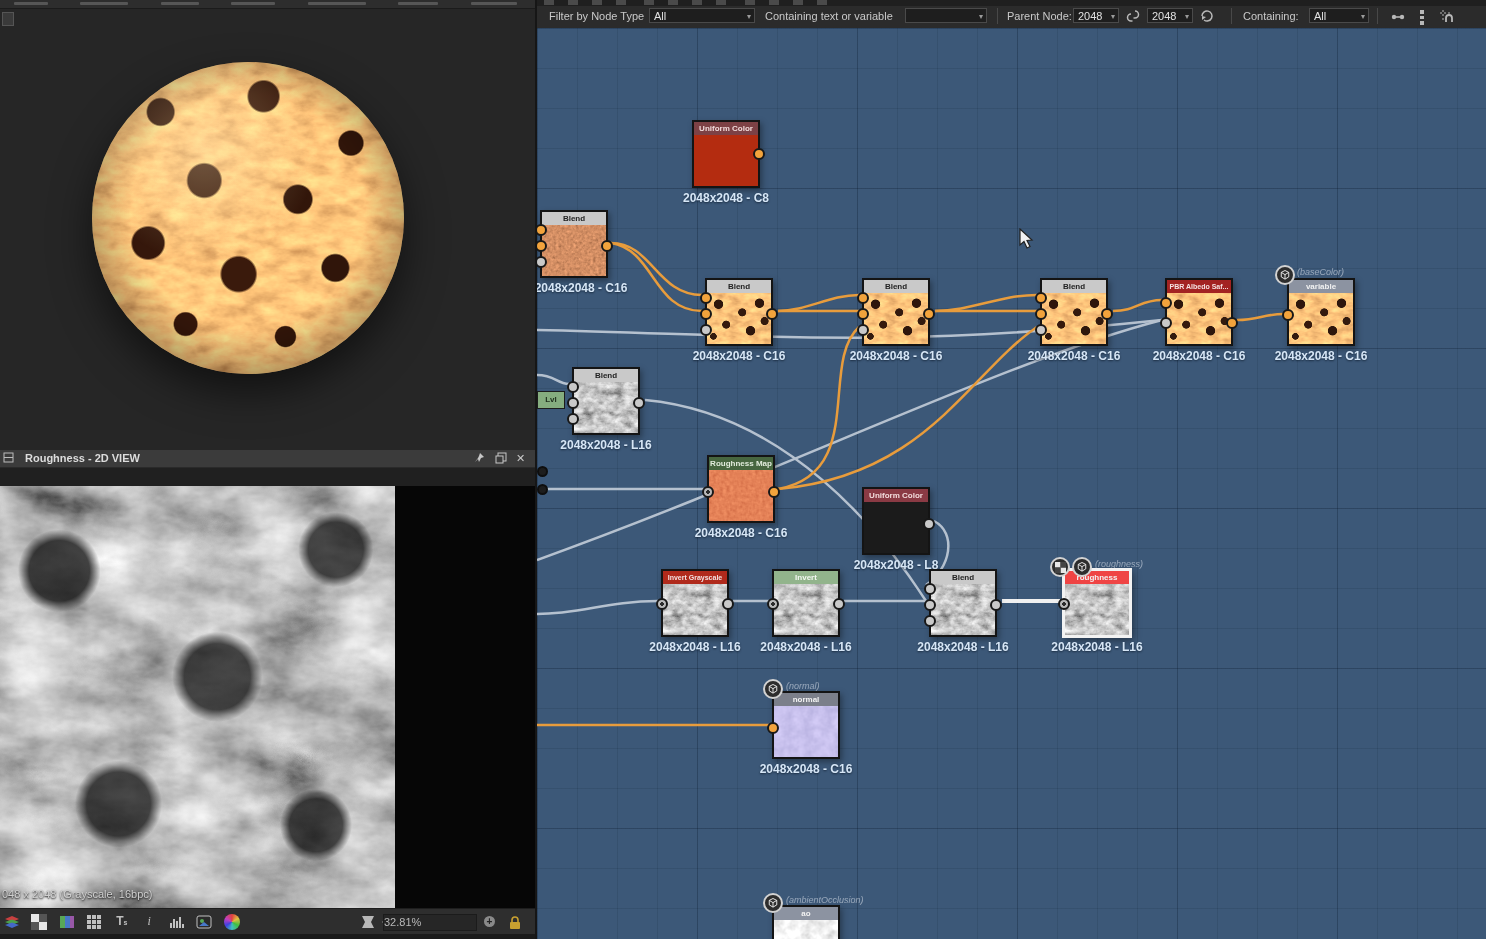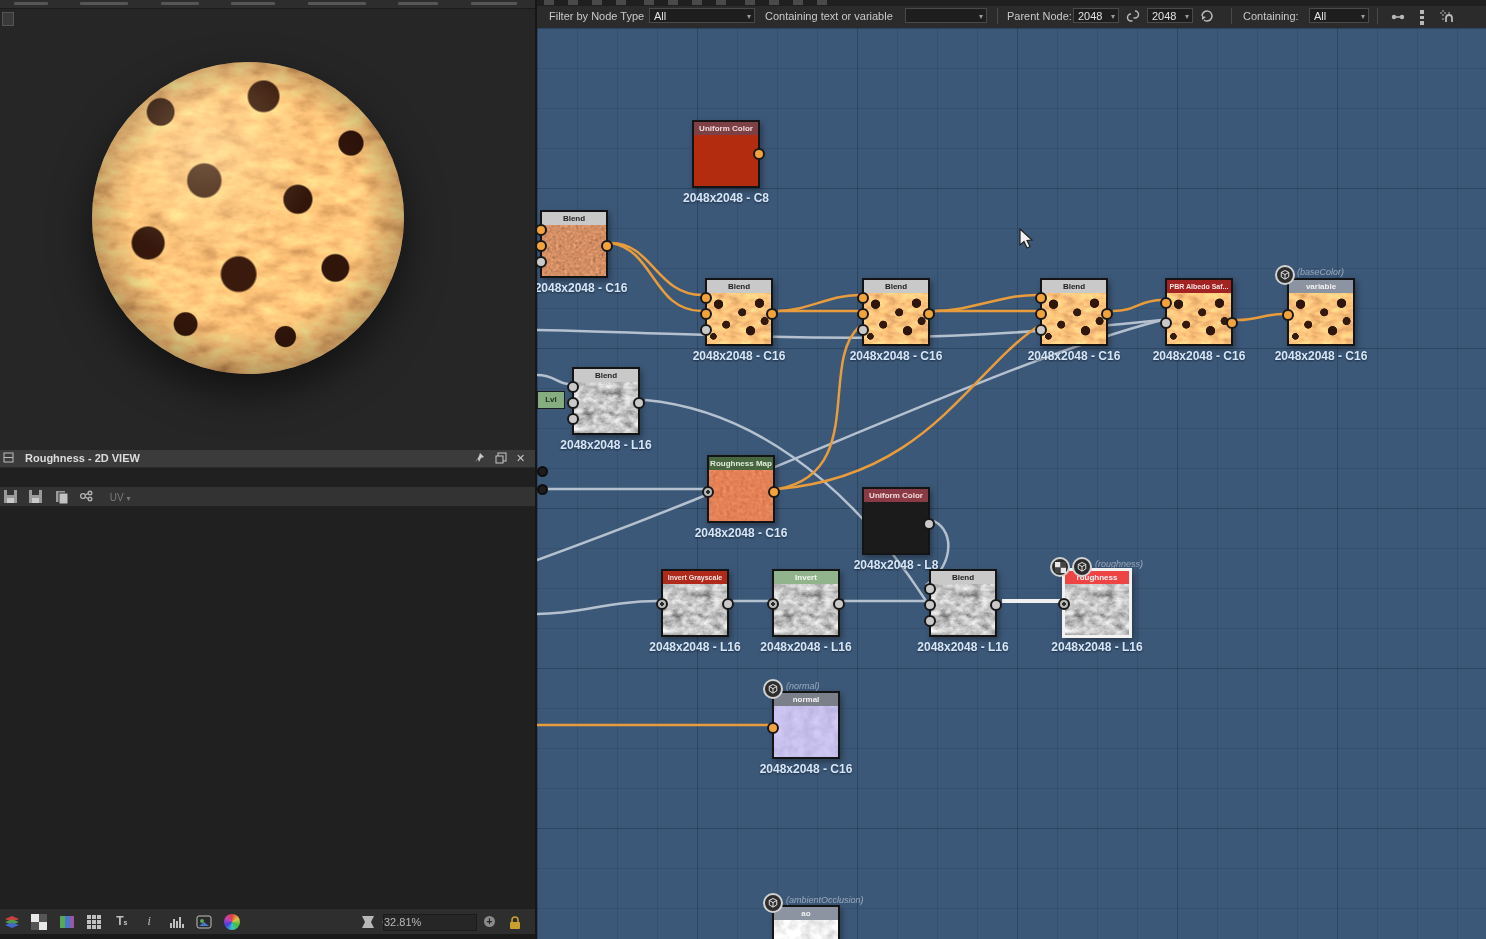--- a/index.html
+++ b/index.html
@@ -210,20 +210,27 @@
           <circle cx="4" cy="7" r="2.4" fill="none" stroke="#b0b0b0" stroke-width="1.4"></circle>
           <circle cx="11" cy="4" r="1.8" fill="none" stroke="#b0b0b0" stroke-width="1.4"></circle>
           <circle cx="11" cy="10" r="1.8" fill="none" stroke="#b0b0b0" stroke-width="1.4"></circle>
           <line x1="6" y1="6" x2="9.3" y2="4.4" stroke="#b0b0b0" stroke-width="1.2"></line>
           <line x1="6" y1="8" x2="9.3" y2="9.6" stroke="#b0b0b0" stroke-width="1.2"></line>
         </svg>
     </span>
     <span class="uvdd"><span>UV</span> <span style="font-size:8px">▾</span></span>
   </div>
 
+  <div id="viewport2d">
+    <svg id="rough-tex" width="395" height="424">
+        <rect width="395" height="424" filter="url(#f-gray2d)"></rect>
+      </svg>
+    <div class="blobs2d"></div>
+    <div id="overlay2d">048 x 2048 (Grayscale, 16bpc)</div>
+  </div>
 
   <div id="status2d">
     <span class="s16">
       <svg width="16" height="16" viewBox="0 0 16 16">
           <path d="M1 5 L8 2 L15 5 L8 8 Z" fill="#c84040"></path>
           <path d="M1 8 L8 5.5 L15 8 L8 11 Z" fill="#4aa04a"></path>
           <path d="M1 11 L8 8.5 L15 11 L8 14 Z" fill="#4468c8"></path>
         </svg>
     </span>
     <span class="s16">

